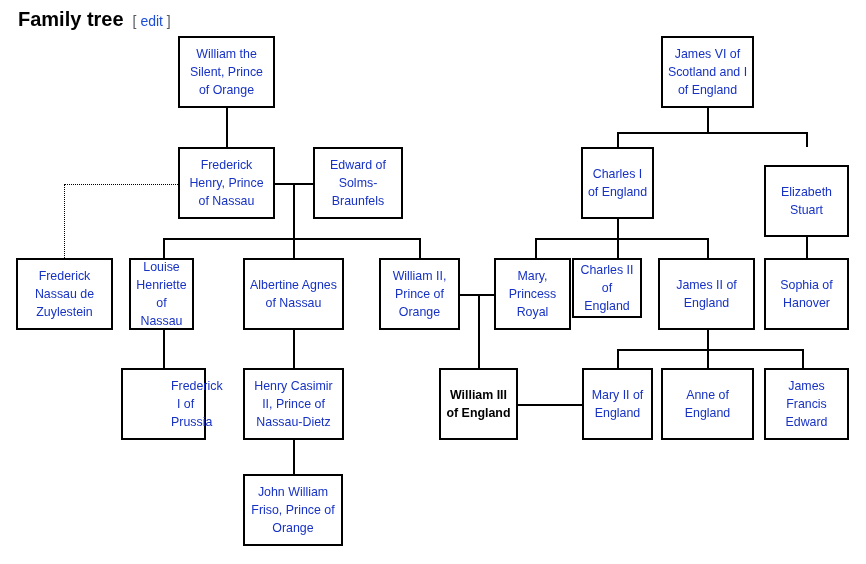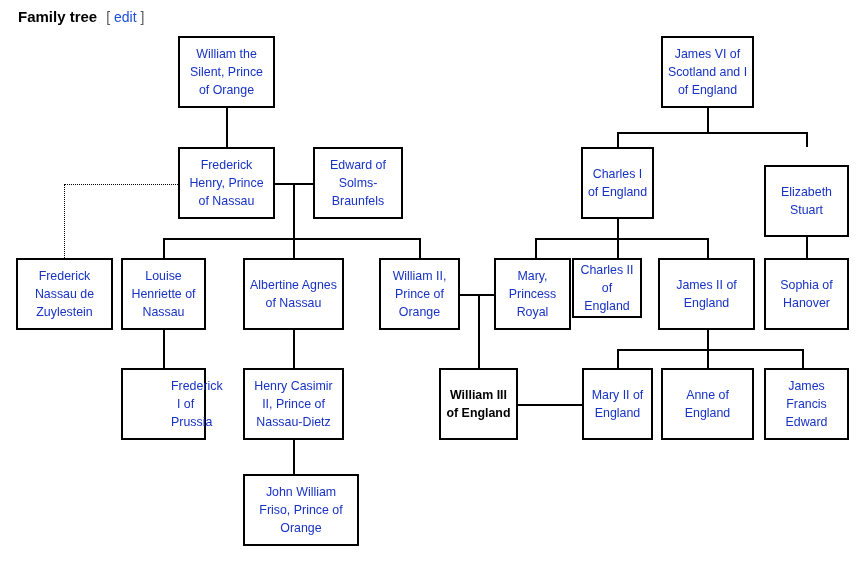--- a/index.html
+++ b/index.html
@@ -20,21 +20,21 @@
   .heading {
     position: absolute;
     left: 18px;
     top: 8px;
     white-space: nowrap;
     display: flex;
     align-items: baseline;
     gap: 9px;
   }
   .heading-title {
-    font-size: 15px;
+    font-size: 20px;
     font-weight: bold;
     color: #000000;
     letter-spacing: 0px;
   }
   .edit-wrap {
     font-size: 14px;
     color: #54595d;
   }
   .edit-link {
     color: #1d4ed8;
@@ -159,21 +159,21 @@
   </div>
 
   <div class="node" style="left:764px; top:165px; width:85px; height:72px;">
     <span class="node-label">Elizabeth Stuart</span>
   </div>
 
   <div class="node" style="left:16px; top:258px; width:97px; height:72px;">
     <span class="node-label">Frederick Nassau de Zuylestein</span>
   </div>
 
-  <div class="node" style="left:121px; top:258px; width:85px; height:72px;justify-content:center;">
+  <div class="node" style="left:129px; top:258px; width:65px; height:72px;justify-content:center;">
     <span class="node-label">Louise Henriette of Nassau</span>
   </div>
 
   <div class="node" style="left:243px; top:258px; width:101px; height:72px;">
     <span class="node-label">Albertine Agnes of Nassau</span>
   </div>
 
   <div class="node" style="left:379px; top:258px; width:81px; height:72px;">
     <span class="node-label">William II, Prince of Orange</span>
   </div>
@@ -211,17 +211,17 @@
   </div>
 
   <div class="node" style="left:661px; top:368px; width:93px; height:72px;">
     <span class="node-label">Anne of England</span>
   </div>
 
   <div class="node" style="left:764px; top:368px; width:85px; height:72px;">
     <span class="node-label">James Francis Edward</span>
   </div>
 
-  <div class="node" style="left:243px; top:474px; width:116px; height:72px;">
+  <div class="node" style="left:243px; top:474px; width:100px; height:72px;">
     <span class="node-label">John William Friso, Prince of Orange</span>
   </div>
 
 </div>
 
 </body></html>

